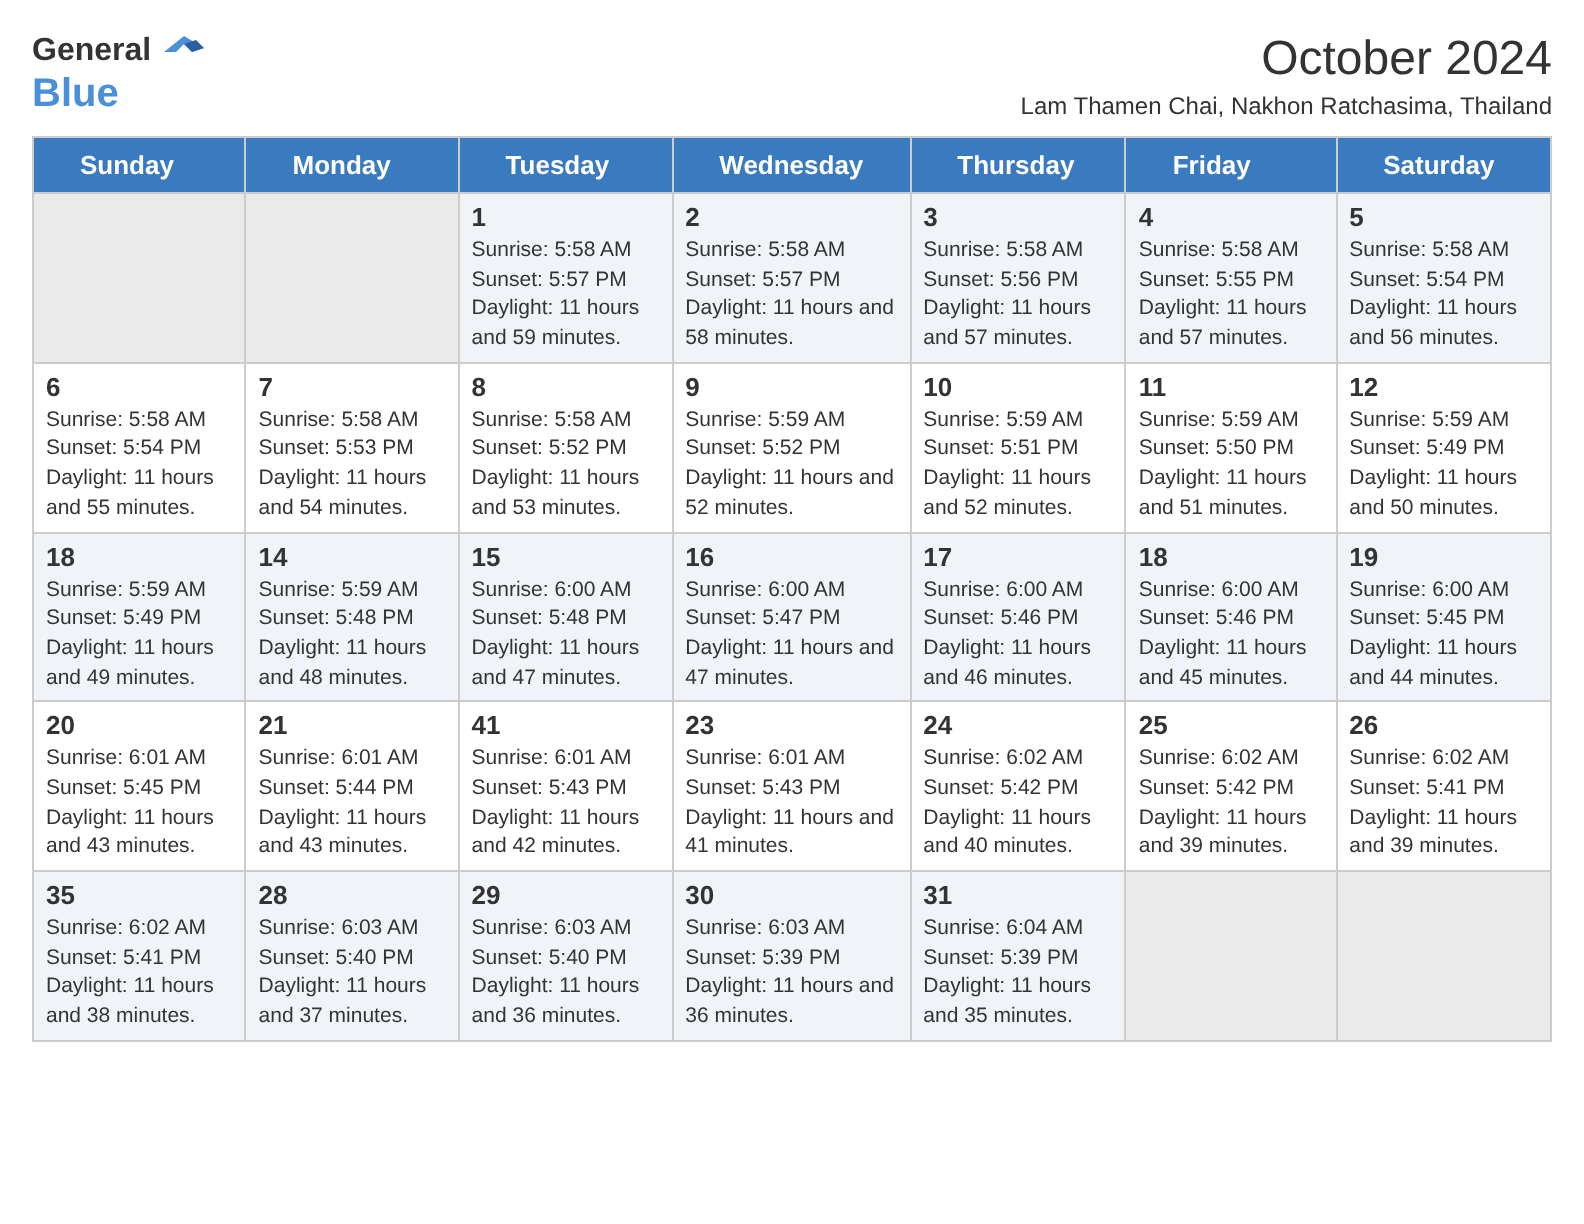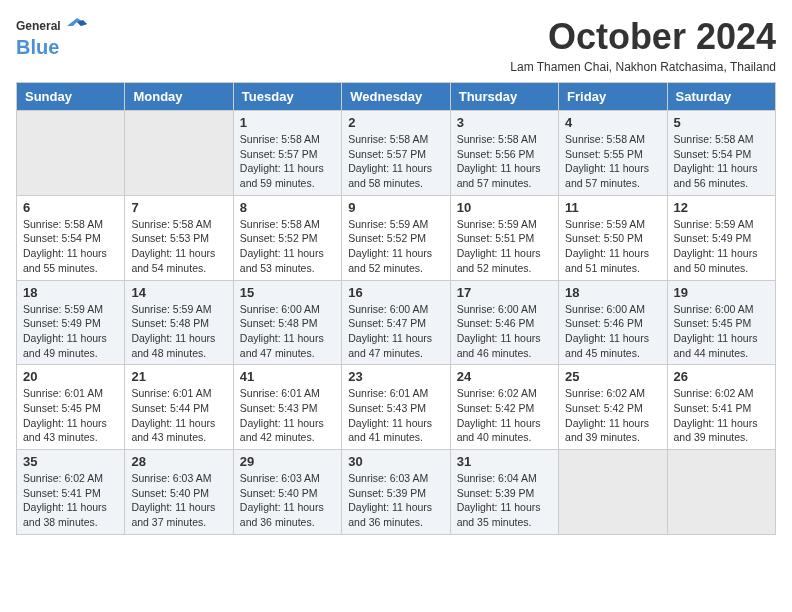--- a/index.html
+++ b/index.html
@@ -22,39 +22,39 @@
       align-items: flex-start;
     }
     .logo-top-row {
       display: flex;
       align-items: center;
     }
     .title-area {
       text-align: right;
     }
     .month-title {
-      font-size: 36px;
-      font-weight: bold;
+      font-size: 24px;
+      font-weight: normal;
       color: #333;
     }
     .location-title {
       font-size: 12px;
       color: #333;
       margin-top: 2px;
     }
     .calendar {
       width: 100%;
       border-collapse: collapse;
       margin-top: 8px;
     }
     .calendar th {
       background-color: #3a7abf;
       color: #fff;
       text-align: left;
-      padding: 6px 8px;
+      padding: 6px 23px;
       font-size: 13px;
       border: 1px solid #ccc;
     }
     .calendar td {
       border: 1px solid #ccc;
       vertical-align: top;
       padding: 4px 6px;
       width: 108px;
       min-height: 80px;
       font-size: 11px;
@@ -80,21 +80,21 @@
     .row-shaded td.empty {
       background-color: #eaeaea;
     }
   </style>
 </head>
 <body>
 
 <div class="header">
   <div class="logo">
     <div class="logo-top-row">
-      <span style="font-size:12px;font-weight:bold;color:#333;">General</span>
+      <span style="font-size:16px;font-weight:bold;color:#333;">General</span>
       <svg width="28" height="20" viewBox="0 0 28 20" style="margin-left:2px;">
         <polygon points="4,10 14,2 24,8 18,10 14,6 10,10" fill="#4a90d9"></polygon>
         <polygon points="14,6 20,4 24,8 18,10" fill="#2a60a0"></polygon>
       </svg>
     </div>
     <div>
       <span style="font-size:20px;font-weight:bold;color:#4a90d9;">Blue</span>
     </div>
   </div>
   <div class="title-area">

